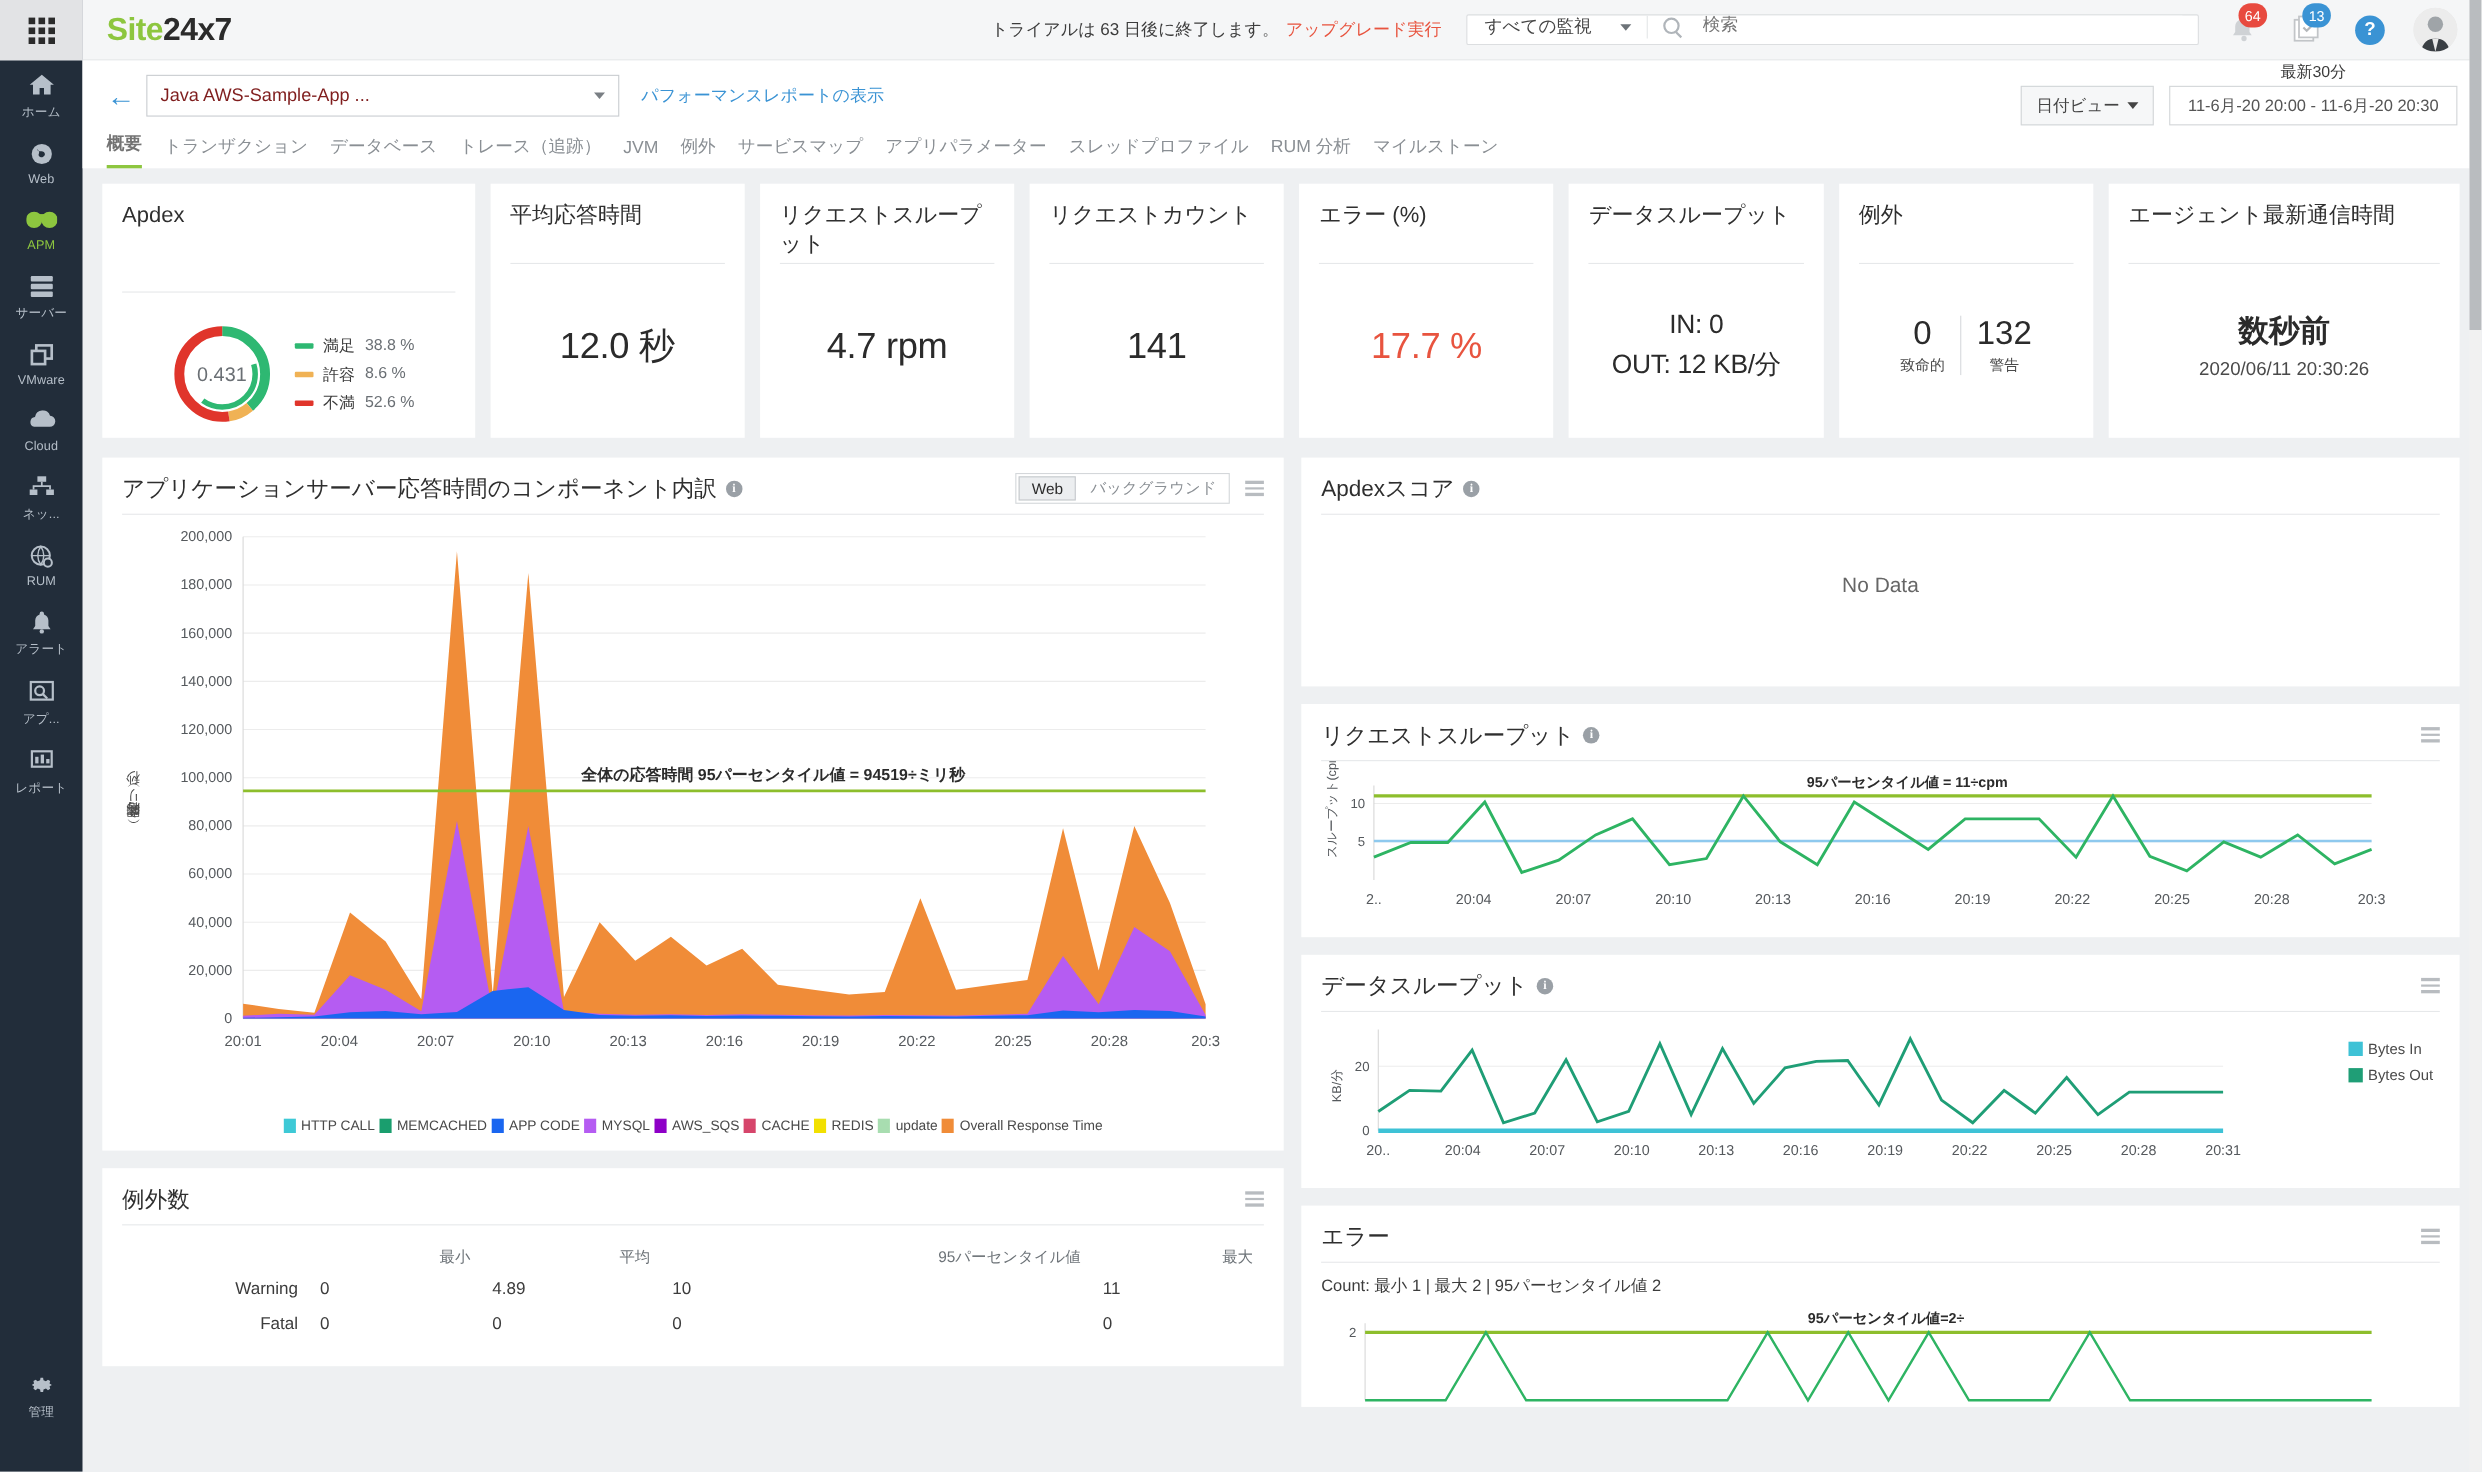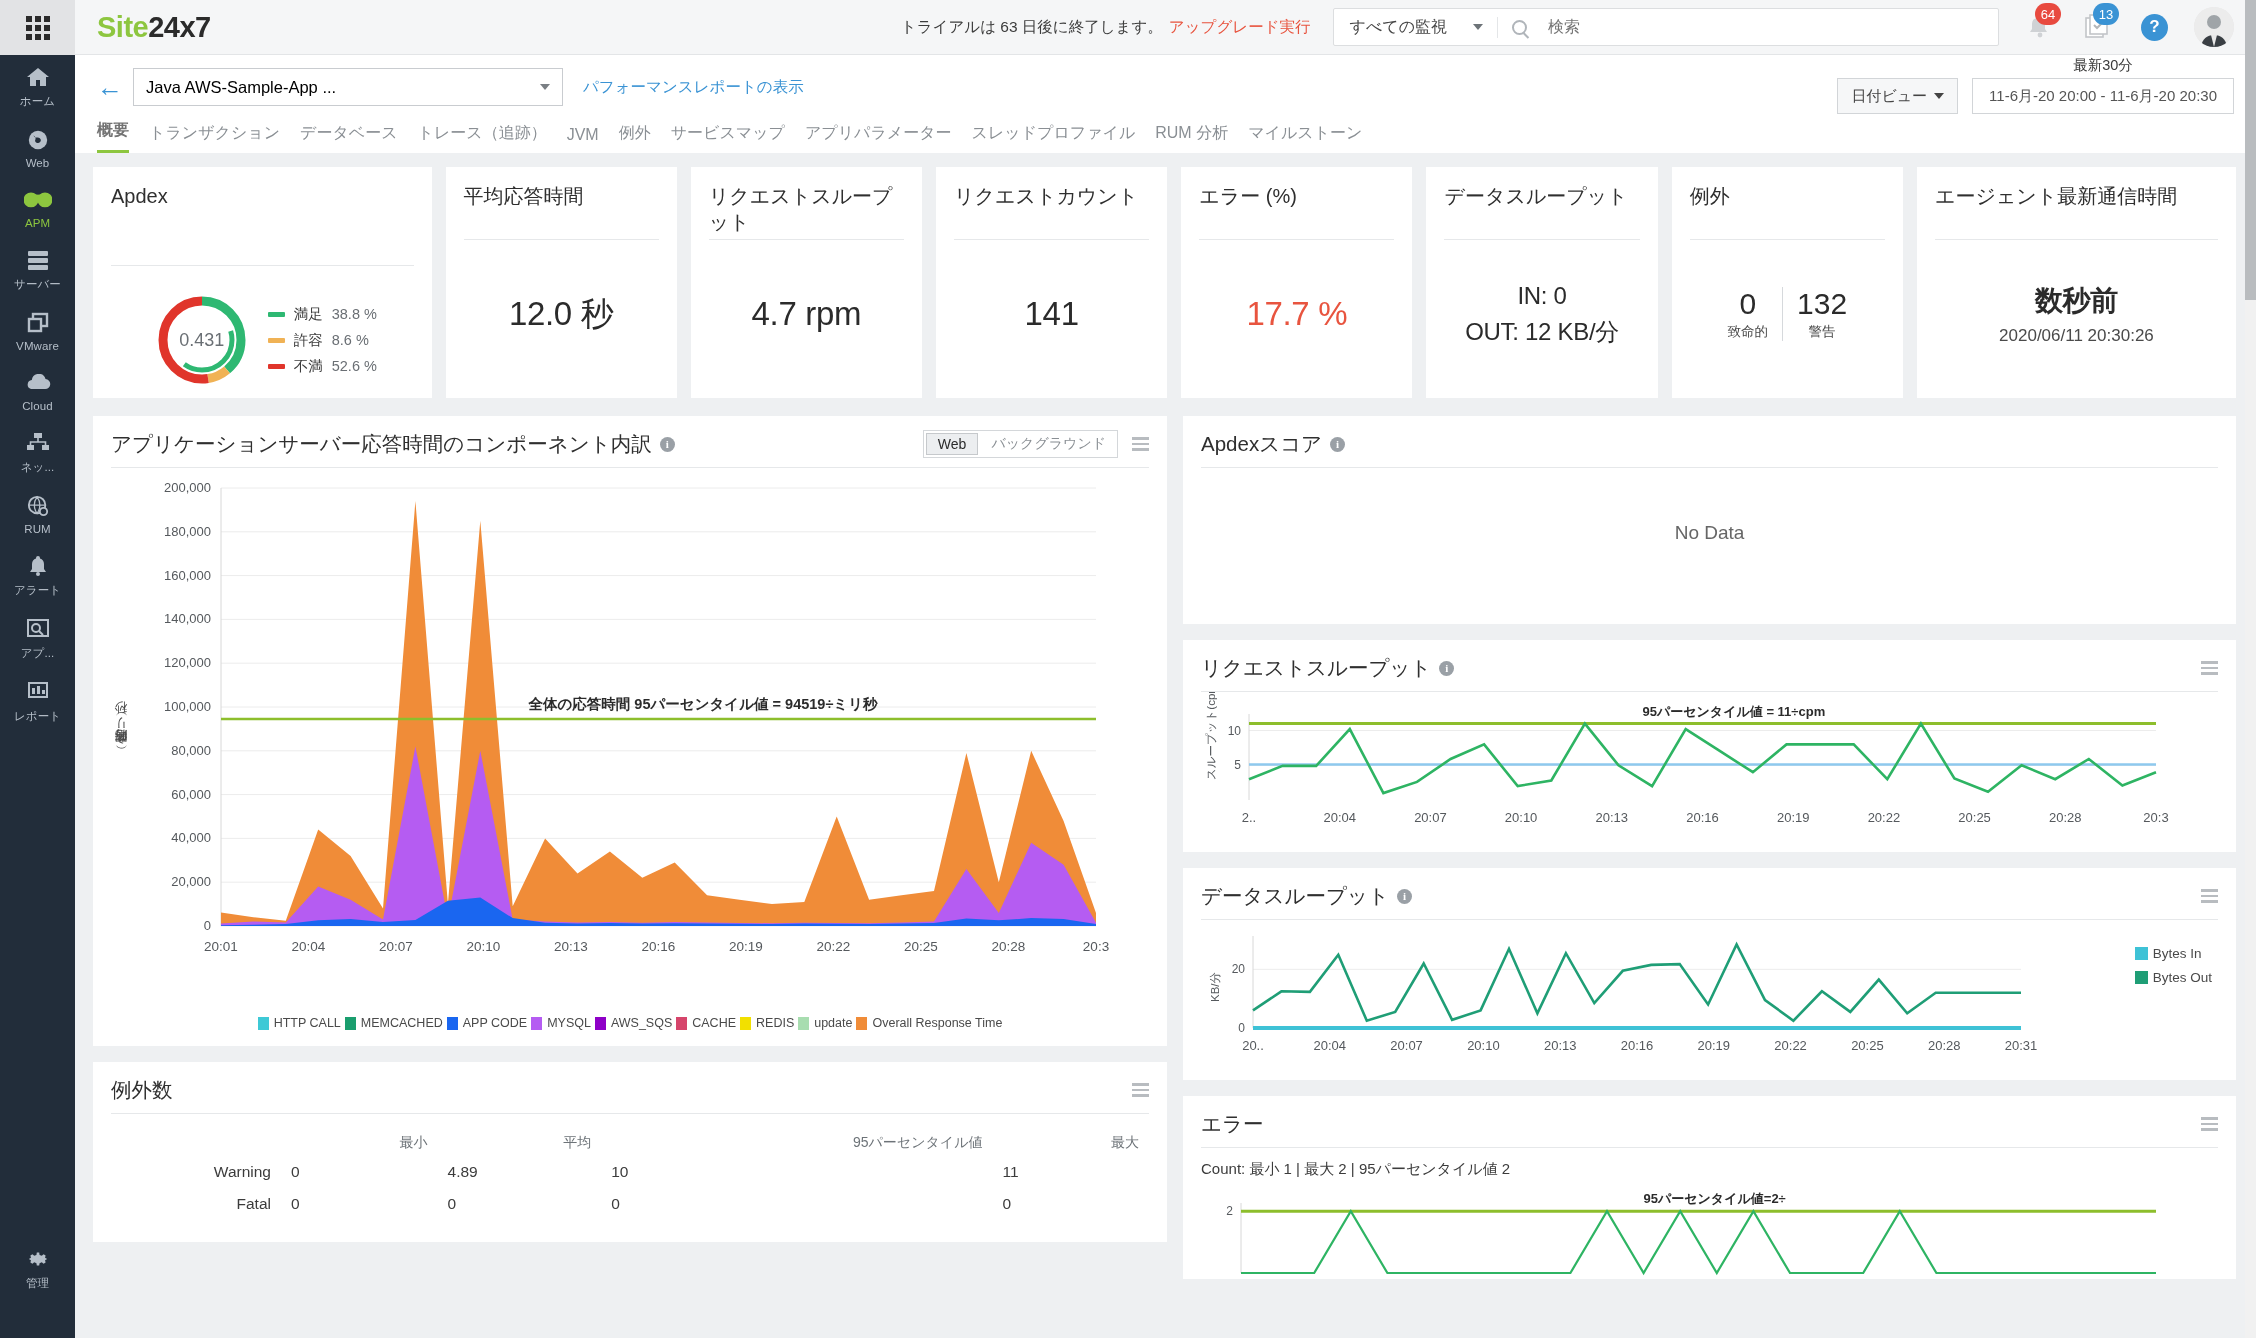--- a/index.html
+++ b/index.html
@@ -42,21 +42,21 @@
     height: 55px; background: #f5f6f7; display: flex; align-items: center;
     border-bottom: 1px solid #e3e5e7; padding-left: 22px; flex: 0 0 55px;
   }
   .brand { font-size: 29px; font-weight: bold; letter-spacing: -.5px; }
   .brand .g { color: #8dc63f; }
   .brand .b { color: #2b2b2b; }
   .topbar-right { margin-left: auto; display: flex; align-items: center; height: 55px; }
   .trial { font-size: 15.5px; color: #3c3c3c; }
   .trial-link { font-size: 15.5px; color: #e8543f; text-decoration: none; margin-left: 6px; cursor: pointer; }
   .searchwrap {
-    margin-left: 22px; display: flex; align-items: center; height: 38px;
+    margin-left: 22px; display: flex; align-items: flex-start; height: 28px;
     border: 1px solid #dcdee0; background: #fff; border-radius: 2px; overflow: hidden;
   }
   .monitor-select {
     display: flex; align-items: center; gap: 26px; padding: 0 14px 0 16px;
     font-size: 16px; color: #444; border-right: 1px solid #e4e6e8; cursor: pointer; white-space: nowrap;
   }
   .caret { width: 0; height: 0; border-left: 5px solid transparent; border-right: 5px solid transparent; border-top: 6px solid #6d7378; }
   .searchbox { display: flex; align-items: center; gap: 21px; padding: 0 14px; width: 500px; }
   .searchbox input { border: 0; outline: none; font-size: 16px; color: #555; width: 100%; font-family: inherit; }
   .mag { width: 15px; height: 15px; border: 2px solid #b0b5ba; border-radius: 50%; position: relative; flex: 0 0 auto; }
@@ -72,21 +72,21 @@
   .qmark { width: 27px; height: 27px; border-radius: 50%; background: #3a93d4; color: #fff;
            font-size: 17px; font-weight: bold; display: flex; align-items: center; justify-content: center; cursor: pointer; }
   .avatar { width: 40px; height: 40px; border-radius: 50%; overflow: hidden; background: #e8e8e8; cursor: pointer; }
 
   
   .pagehead { background: #fff; padding: 0 22px; flex: 0 0 auto; position: relative; }
   .ph-row1 { display: flex; align-items: center; height: 56px; padding-top: 8px; }
   .backarrow { color: #3a93d4; font-size: 26px; cursor: pointer; margin-right: 10px; line-height: 1; }
   .appselect {
     border: 1px solid #c9ccd0; height: 38px; width: 430px; display: flex; align-items: center;
-    padding: 0 12px; font-size: 16.5px; color: #000000; cursor: pointer; background: #fff;
+    padding: 0 12px; font-size: 16.5px; color: #7f1d1d; cursor: pointer; background: #fff;
   }
   .appselect .caret { margin-left: auto; border-top-color: #7a7f84; }
   .perflink { color: #3a93d4; font-size: 15.5px; margin-left: 20px; text-decoration: none; cursor: pointer; }
   .ph-right { margin-left: auto; display: flex; align-items: flex-end; gap: 14px; padding-bottom: 4px; }
   .dateview {
     border: 1px solid #d2d5d8; background: #f6f7f8; height: 36px; display: flex; align-items: center;
     padding: 0 13px; font-size: 15px; color: #444; cursor: pointer; gap: 7px;
   }
   .dateview .caret { border-top-color: #444; }
   .rangewrap { text-align: center; }

